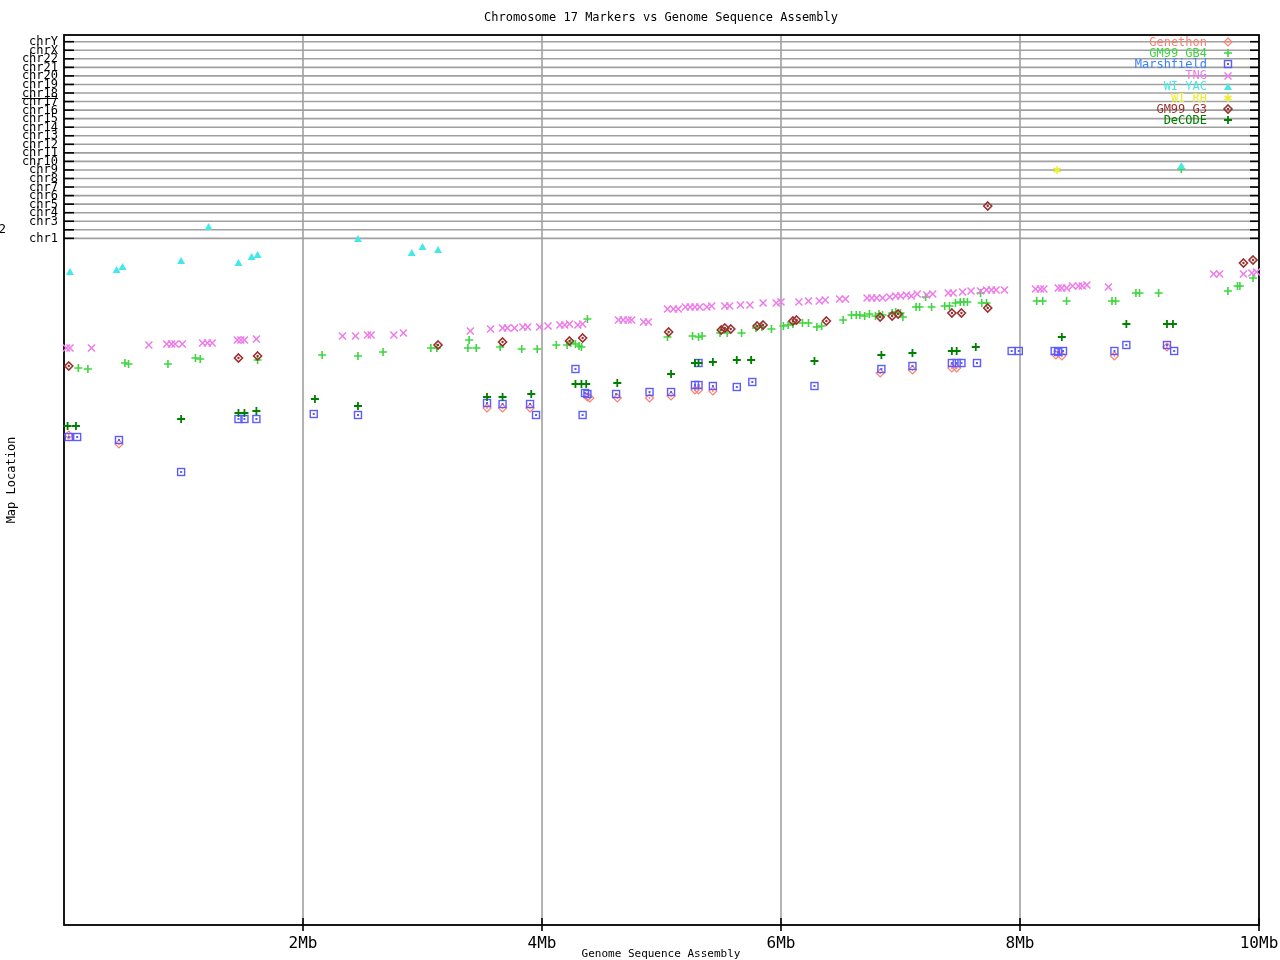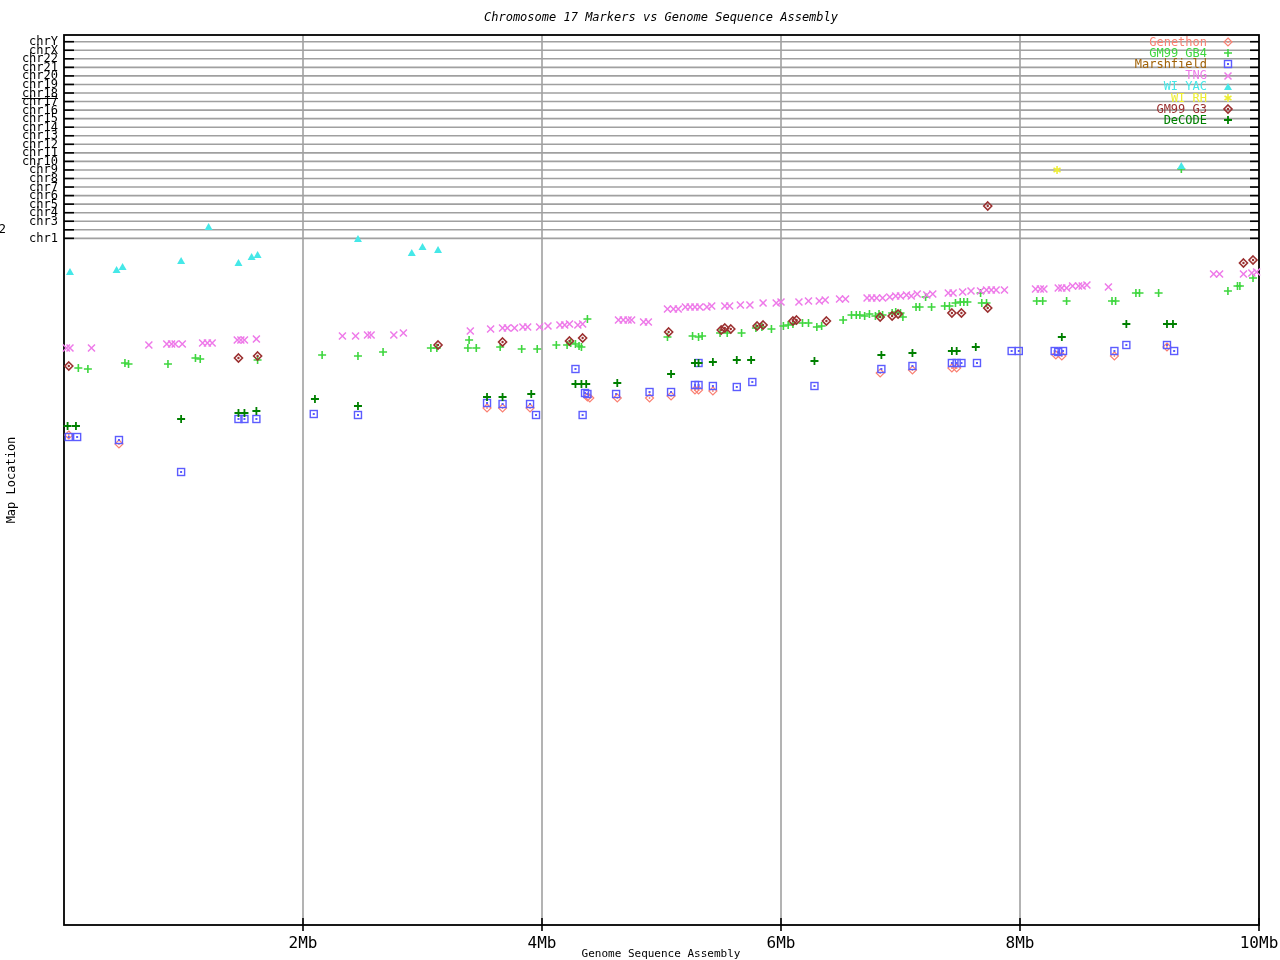--- a/index.html
+++ b/index.html
@@ -1,19 +1,19 @@
 <!DOCTYPE html>
 <html><head>
 <meta charset="utf-8">
 <style>
   html,body{margin:0;padding:0;background:#ffffff;}
   body{width:1280px;height:960px;position:relative;overflow:hidden;
        font-family:"DejaVu Sans Mono","Liberation Mono",monospace;color:#000;}
   #chart-title{position:absolute;top:10px;left:661px;transform:translateX(-50%);
-       font-size:12px;white-space:nowrap;font-style:italic;}
+       font-size:12px;white-space:nowrap;}
   #y-axis-label{position:absolute;left:4px;top:480px;transform:rotate(-90deg) translateX(-50%);
        transform-origin:left top;font-size:12px;white-space:nowrap;}
   #x-axis-label{position:absolute;top:947px;left:661px;transform:translateX(-50%);
        font-size:11px;white-space:nowrap;}
   .ytick{position:absolute;font-size:12px;line-height:9px;white-space:nowrap;}
   .xtick{position:absolute;font-size:16px;transform:translateX(-50%);white-space:nowrap;}
   .legend-label{position:absolute;font-size:12px;line-height:11px;white-space:nowrap;}
   svg{position:absolute;top:0;left:0;}
 </style>
 </head>
@@ -1199,21 +1199,21 @@
         <path d="M9 2L13 6L9 10L5 6Z" fill="none" stroke="#fa8072" stroke-width="1.2"></path>
         <circle cx="9" cy="6" r="0.9" fill="#fa8072"></circle>
       </g>
     </svg>
     <div class="legend-label" style="top: 47.7px; right: 73px; color: rgb(62, 214, 62);">GM99 GB4</div>
     <svg width="18" height="12" style="position: absolute; left: 1219px; top: 47.2px;">
       <g>
         <path d="M5 6H13M9 2V10" stroke="#3ed63e" stroke-width="1.6" fill="none"></path>
       </g>
     </svg>
-    <div class="legend-label" style="top: 58.9px; right: 73px; color: #a16207;">Marshfield</div>
+    <div class="legend-label" style="top: 58.9px; right: 73px; color: #3b82f6;">Marshfield</div>
     <svg width="18" height="12" style="position: absolute; left: 1219px; top: 58.4px;">
       <g>
         <rect x="5.5" y="2.5" width="7" height="7" fill="none" stroke="#5c5cff" stroke-width="1.4"></rect>
         <rect x="8" y="5" width="2" height="2" fill="#5c5cff"></rect>
       </g>
     </svg>
     <div class="legend-label" style="top: 70.1px; right: 73px; color: rgb(238, 122, 233);">TNG</div>
     <svg width="18" height="12" style="position: absolute; left: 1219px; top: 69.6px;">
       <g>
         <path d="M5.5 2.5L12.5 9.5M5.5 9.5L12.5 2.5" stroke="#ee7ae9" stroke-width="1.5" fill="none"></path>

